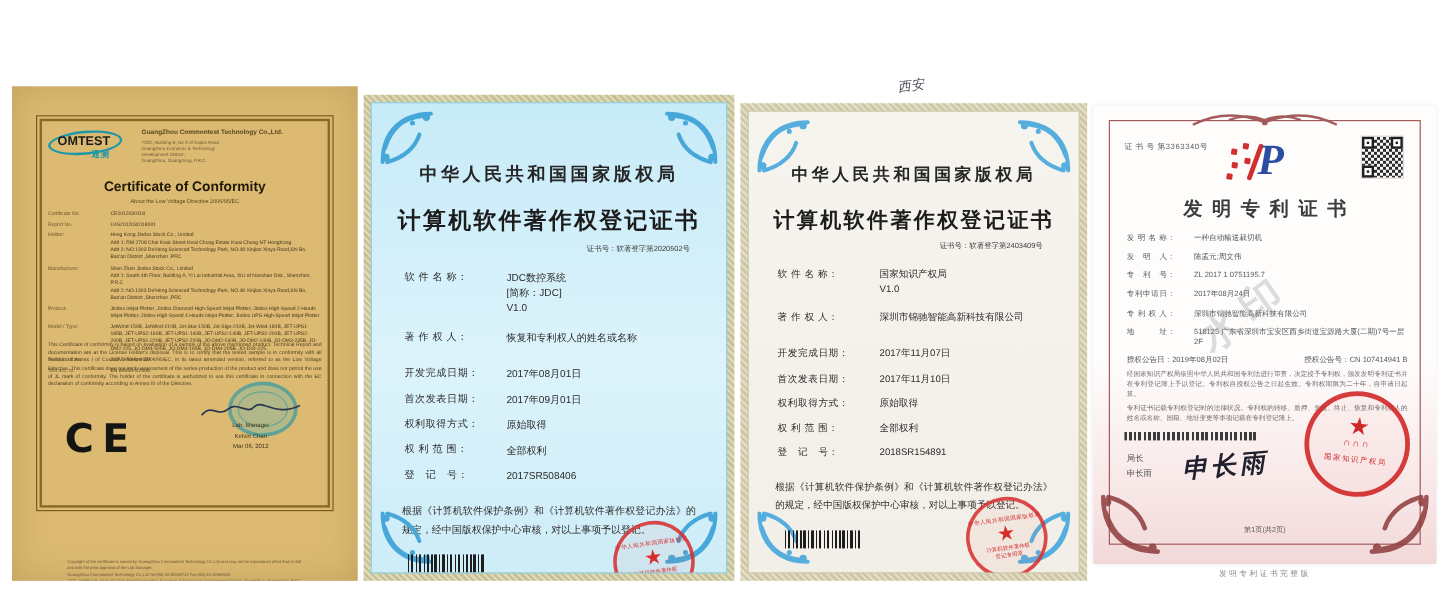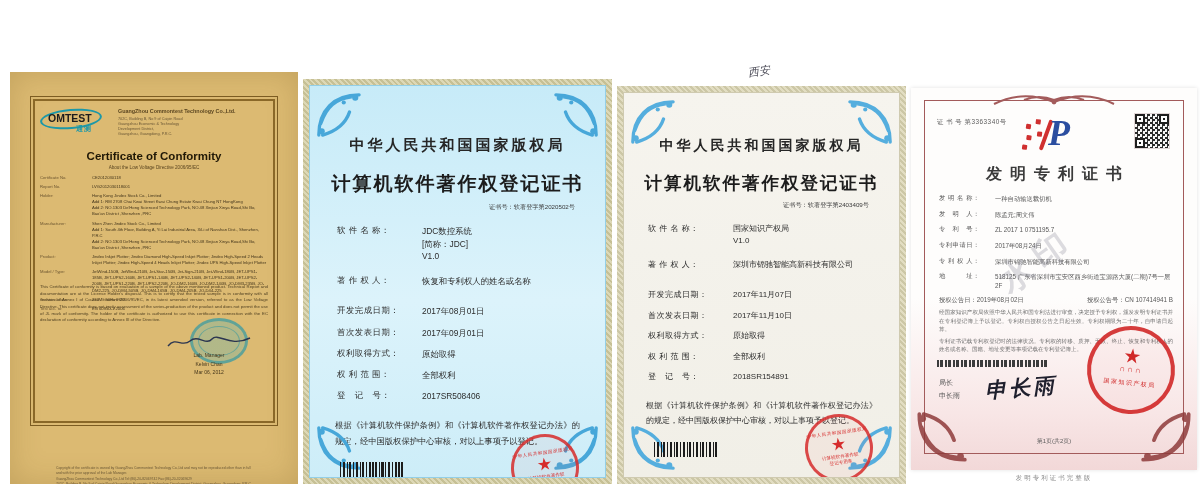--- a/index.html
+++ b/index.html
@@ -207,20 +207,21 @@
         <div class="c1row">
             <span class="lbl">Technical data:</span>
             <span class="val">230V~ 50Hz 96W</span>
           </div>
         <div class="c1row">
             <span class="lbl">Test acc. to:</span>
             <span class="val">EN 60950-1:2006</span>
           </div>
       </div>
       <div class="c1para">This Certificate of conformity is based on evaluation of a sample of the above mentioned product. Technical Report and documentation are at the License Holder's disposal. This is to certify that the tested sample is in conformity with all revision of Annex I of Council Directive 2006/95/EC, in its latest amended version, referred to as the Low Voltage Directive. This certificate does not imply assessment of the series-production of the product and does not permit the use of JL mark of conformity. The holder of the certificate is authorized to use this certificate in connection with the EC declaration of conformity according to Annex III of the Directive.</div>
+      <div class="c1ce">CE</div>
       <div class="c1sig">
         <div class="c1stamp"></div>
         <svg class="c1squiggle" width="86" height="16" viewBox="0 0 86 16">
             <path d="M2 12 C10 2 16 14 24 7 S40 12 46 5 S64 14 84 4" fill="none" stroke="#2b3550" stroke-width="1.4"></path>
           </svg>
         <div class="c1signer">Lab. Manager</div>
         <div class="c1signer">Kelvin Chan</div>
         <div class="c1signer">Mar 06, 2012</div>
       </div>
       <div class="c1footer">Copyright of the certificate is owned by GuangZhou Commontest Technology Co.,Ltd and may not be reproduced other than in full and with the prior approval of the Lab Manager.

